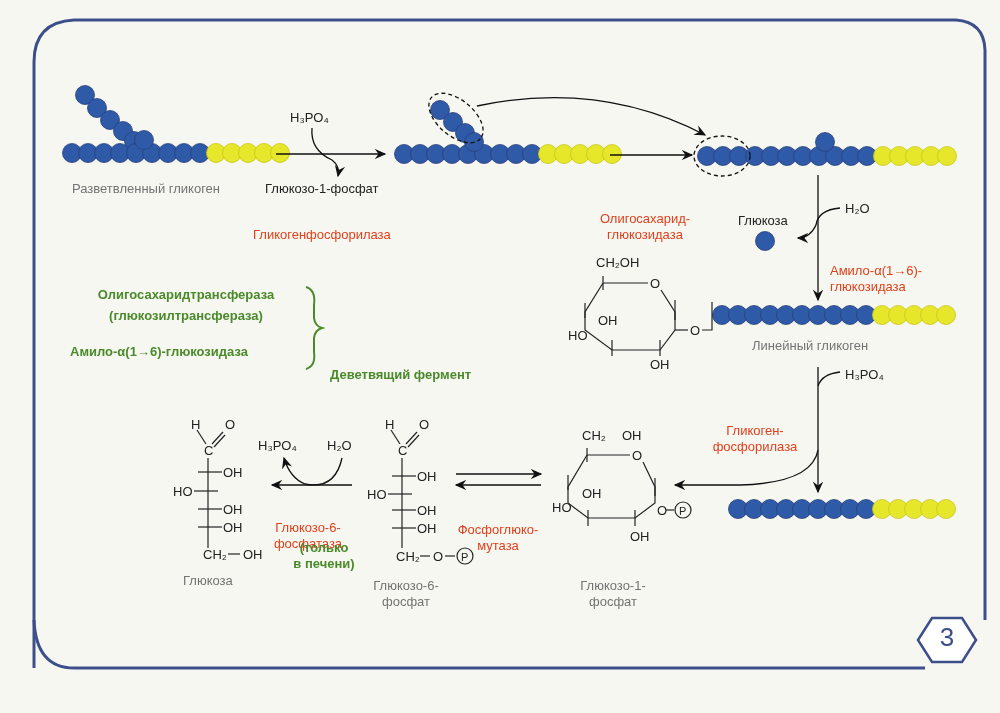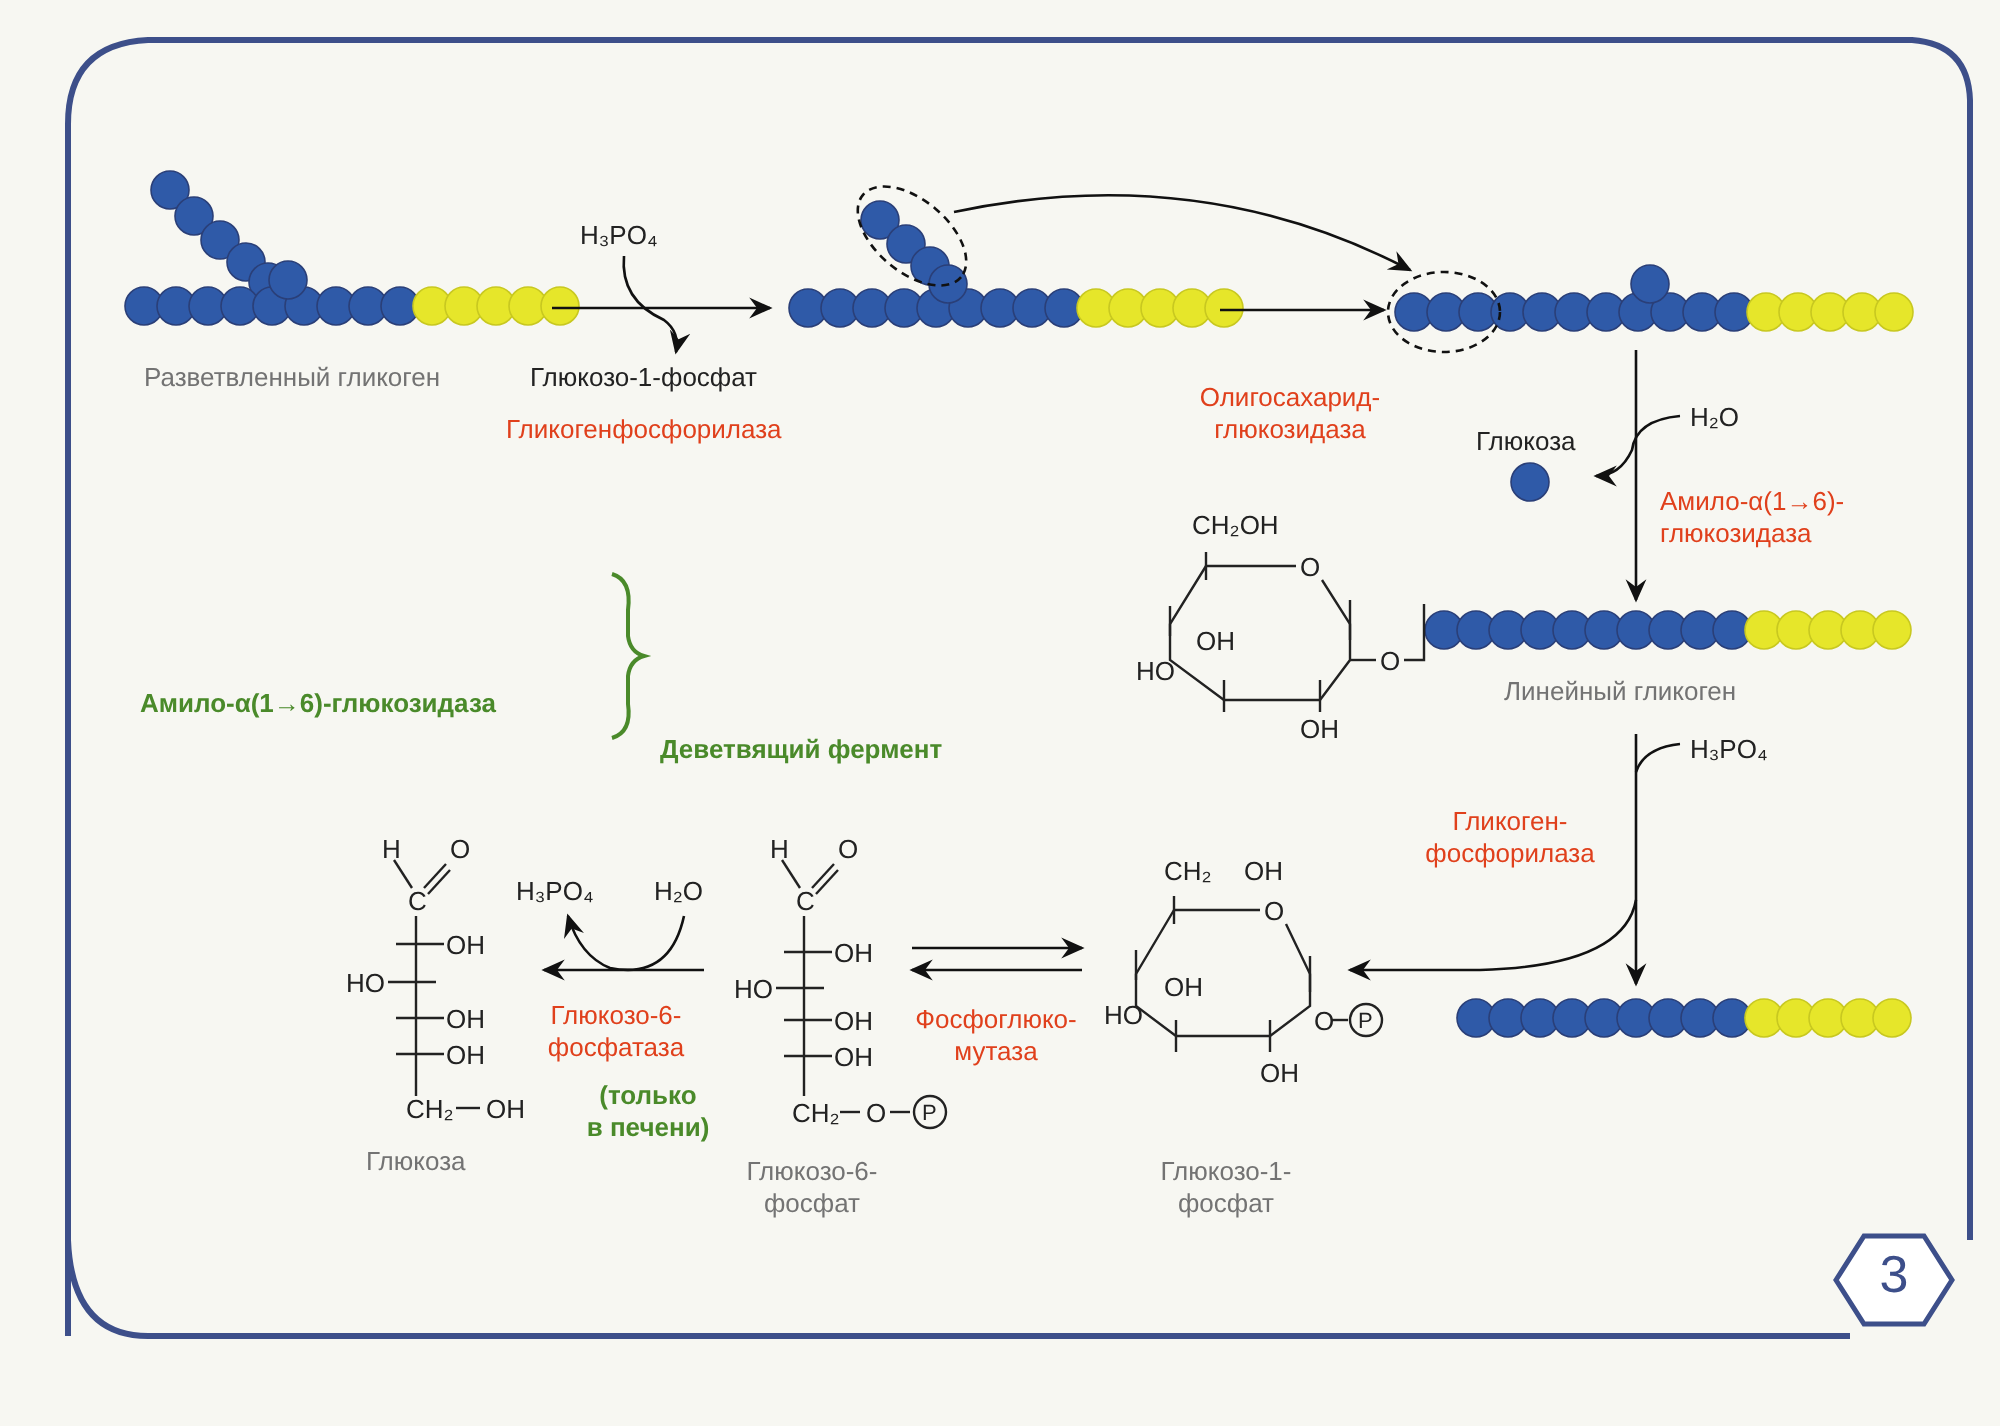--- a/index.html
+++ b/index.html
@@ -1,21 +1,21 @@
 <!DOCTYPE html>
 <html><head>
 <meta charset="utf-8">
 <style>
   html,body{margin:0;padding:0;}
   body{width:1000px;height:713px;background:#f7f7f2;position:relative;overflow:hidden;font-family:"Liberation Sans",sans-serif;}
   #frame{position:absolute;left:0;top:0;}
   .lbl{position:absolute;font-size:13px;line-height:16px;white-space:nowrap;}
   .blue-t{color:#737373;}
   .black-t{color:#222;}
-  .red-t{color:#e0401c;text-align:center;}
+  .red-t{color:#e0401c;text-align:center;margin-top:20px;}
   .green-t{color:#4a8a2a;font-weight:bold;}
   .center{text-align:center;}
   .chem{font-size:13px;color:#222;}
   .pbadge{position:absolute;font-size:26px;color:#3d4f8a;width:40px;text-align:center;}
 </style>
 </head>
 <body>
 
 <svg id="frame" width="1000" height="713">
 
@@ -203,20 +203,22 @@
   <div>глюкозидаза</div>
 </div>
 <div class="lbl blue-t" style="left:752px;top:338px;">Линейный гликоген</div>
 <div class="lbl chem" style="left:845px;top:367px;">H₃PO₄</div>
 <div class="lbl red-t" style="left:705px;top:403px;width:100px;">
   <div>Гликоген-</div>
   <div>фосфорилаза</div>
 </div>
 
 <div class="lbl green-t" style="left:70px;top:287px;width:232px;text-align:center;">
+  <div style="margin-bottom:5px;">Олигосахаридтрансфераза</div>
+  <div>(глюкозилтрансфераза)</div>
 </div>
 <div class="lbl green-t" style="left:70px;top:344px;">Амило-α(1→6)-глюкозидаза</div>
 <div class="lbl green-t" style="left:330px;top:319px;margin-top:48px;">Деветвящий фермент</div>
 
 <div class="lbl chem" style="left:596px;top:255px;">CH₂OH</div>
 <div class="lbl chem" style="left:650px;top:276px;">O</div>
 <div class="lbl chem" style="left:598px;top:313px;">OH</div>
 <div class="lbl chem" style="left:568px;top:328px;">HO</div>
 <div class="lbl chem" style="left:650px;top:357px;">OH</div>
 <div class="lbl chem" style="left:690px;top:323px;">O</div>

